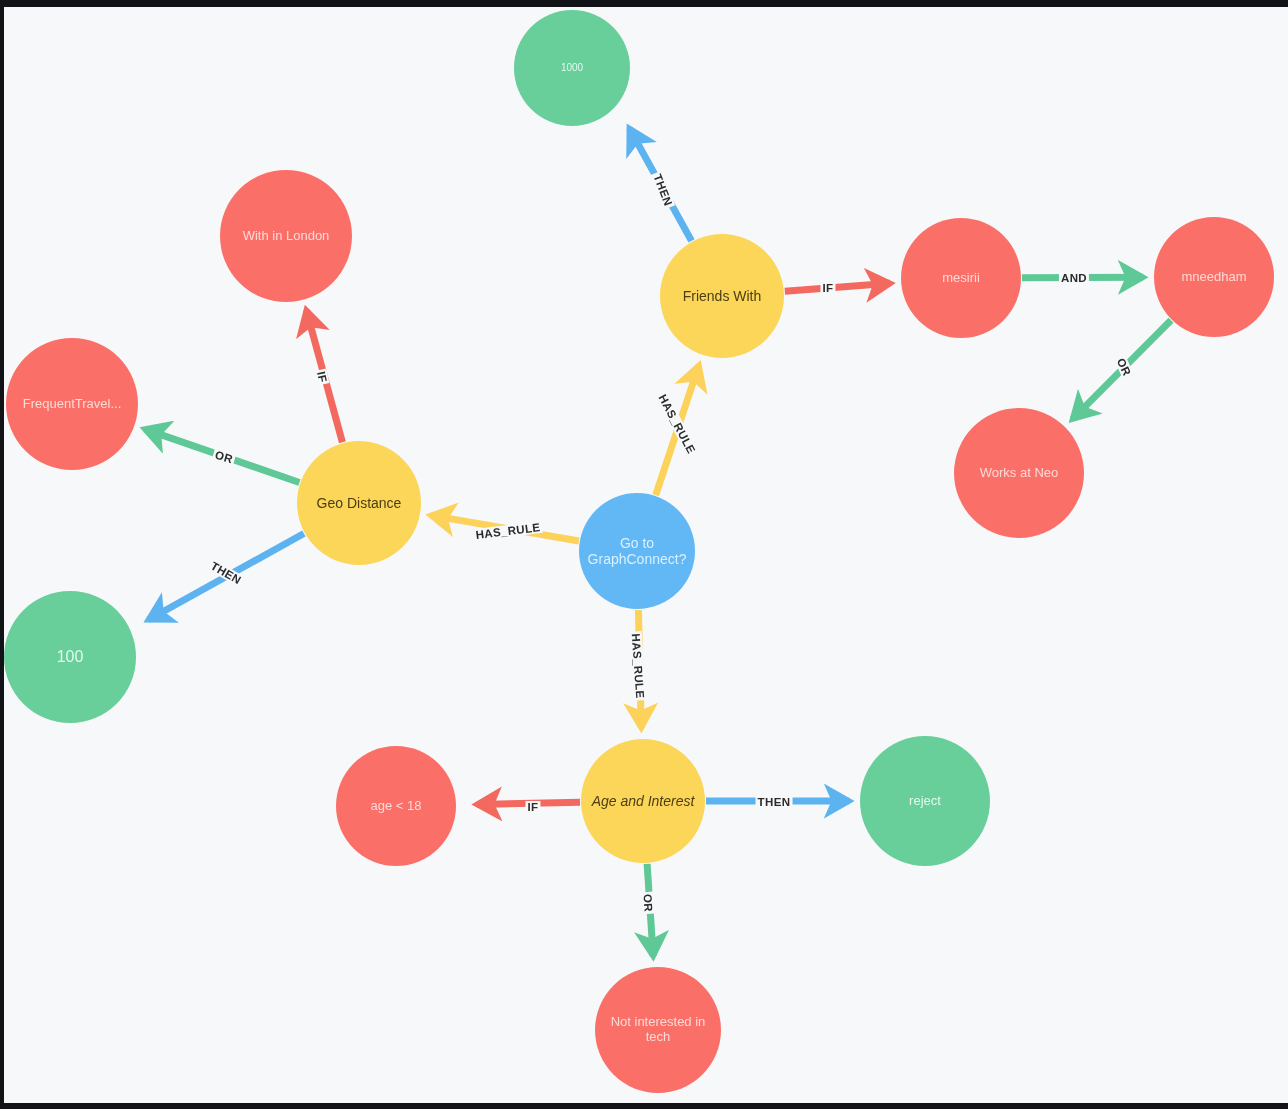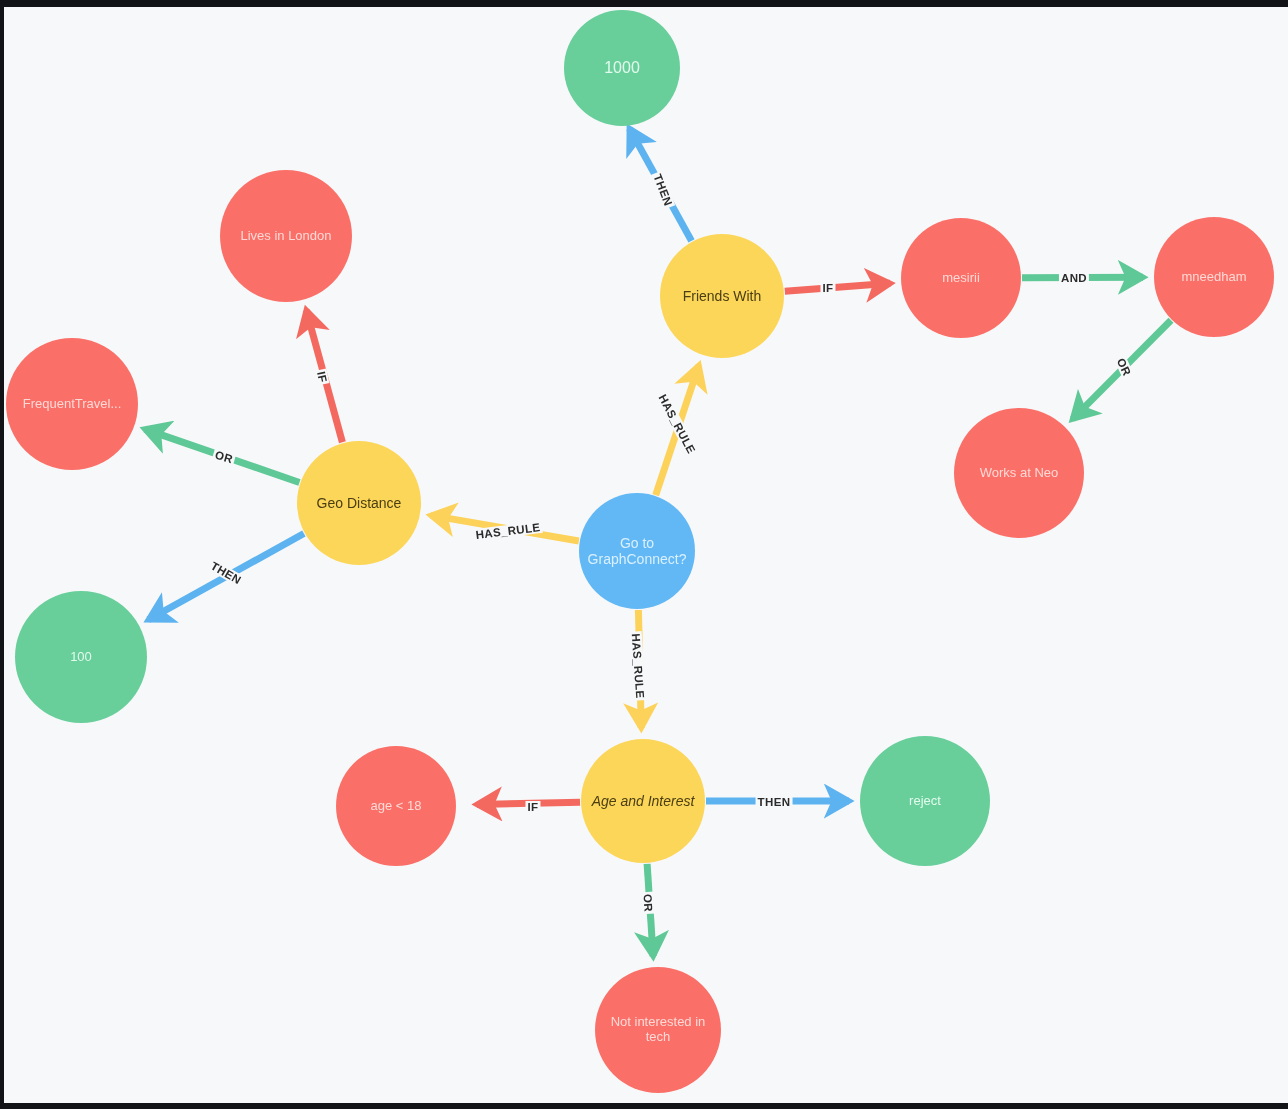--- a/index.html
+++ b/index.html
@@ -111,25 +111,25 @@
         <line x1="574.8602698203663" y1="533.96148543661" x2="426.93559835785186" y2="508.4205349682622" stroke="#fcd25a" stroke-width="7" marker-end="url(#ah-edge_yellow)"></line>
         <line x1="634.4155923680885" y1="602.9830153370223" x2="637.2485043581278" y2="721.0210149219894" stroke="#fcd25a" stroke-width="7" marker-end="url(#ah-edge_yellow)"></line>
         <line x1="338.3850895845322" y1="435.2303961516452" x2="302.3071127300162" y2="303.2739602591003" stroke="#f4695f" stroke-width="7" marker-end="url(#ah-edge_red)"></line>
         <line x1="295.44370774226843" y1="475.4561918692842" x2="140.79102387056082" y2="422.1090988264304" stroke="#5ec896" stroke-width="7" marker-end="url(#ah-edge_green)"></line>
         <line x1="299.8907299670522" y1="526.5281567808415" x2="144.35577448471395" y2="612.6878083789715" stroke="#5cb3ef" stroke-width="7" marker-end="url(#ah-edge_blue)"></line>
         <line x1="576.0140155106717" y1="795.3288182381715" x2="472.9842047419414" y2="797.5024429379338" stroke="#f4695f" stroke-width="7" marker-end="url(#ah-edge_red)"></line>
         <line x1="702" y1="794" x2="845" y2="794" stroke="#5cb3ef" stroke-width="7" marker-end="url(#ah-edge_blue)"></line>
         <line x1="643.1178131968154" y1="856.8652814713823" x2="649.1632035465977" y2="949.1582408113921" stroke="#5ec896" stroke-width="7" marker-end="url(#ah-edge_green)"></line>
       </svg>
     <div id="node-layer">
-        <div class="node n-green" style="left: 560px; top: 3px; width: 116px; height: 116px; font-size: 16px;">
+        <div class="node n-green" style="left: 510px; top: 3px; width: 116px; height: 116px; font-size: 10px;">
           <span class="node-label">1000</span>
         </div>
         <div class="node n-red" style="left: 216px; top: 163px; width: 132px; height: 132px; font-size: 13px;">
-          <span class="node-label">Lives in London</span>
+          <span class="node-label">With in London</span>
         </div>
         <div class="node n-yellow" style="left: 656px; top: 227px; width: 124px; height: 124px; font-size: 14px; justify-content: center;">
           <span class="node-label">Friends With</span>
         </div>
         <div class="node n-red" style="left: 897px; top: 211px; width: 120px; height: 120px; font-size: 13px; justify-content: center;">
           <span class="node-label">mesirii</span>
         </div>
         <div class="node n-red" style="left: 1150px; top: 210px; width: 120px; height: 120px; font-size: 13px;">
           <span class="node-label">mneedham</span>
         </div>
@@ -139,21 +139,21 @@
         <div class="node n-red" style="left: 950px; top: 401px; width: 130px; height: 130px; font-size: 13px;">
           <span class="node-label">Works at Neo</span>
         </div>
         <div class="node n-yellow" style="left: 293px; top: 434px; width: 124px; height: 124px; font-size: 14px;">
           <span class="node-label">Geo Distance</span>
         </div>
         <div class="node n-blue" style="left: 575px; top: 486px; width: 116px; height: 116px; font-size: 14px;">
           <span class="node-label">Go to
 GraphConnect?</span>
         </div>
-        <div class="node n-green" style="left: 11px; top: 584px; width: 132px; height: 132px; font-size: 13px;">
+        <div class="node n-green" style="left: 0; top: 584px; width: 132px; height: 132px; font-size: 16px;">
           <span class="node-label">100</span>
         </div>
         <div class="node n-red" style="left: 332px; top: 739px; width: 120px; height: 120px; font-size: 13px;">
           <span class="node-label">age &lt; 18</span>
         </div>
         <div class="node n-yellow" style="left: 577px; top: 732px; width: 124px; height: 124px; font-size: 14px; font-style: italic;">
           <span class="node-label">Age and Interest</span>
         </div>
         <div class="node n-green" style="left: 856px; top: 729px; width: 130px; height: 130px; font-size: 13px;">
           <span class="node-label">reject</span>

